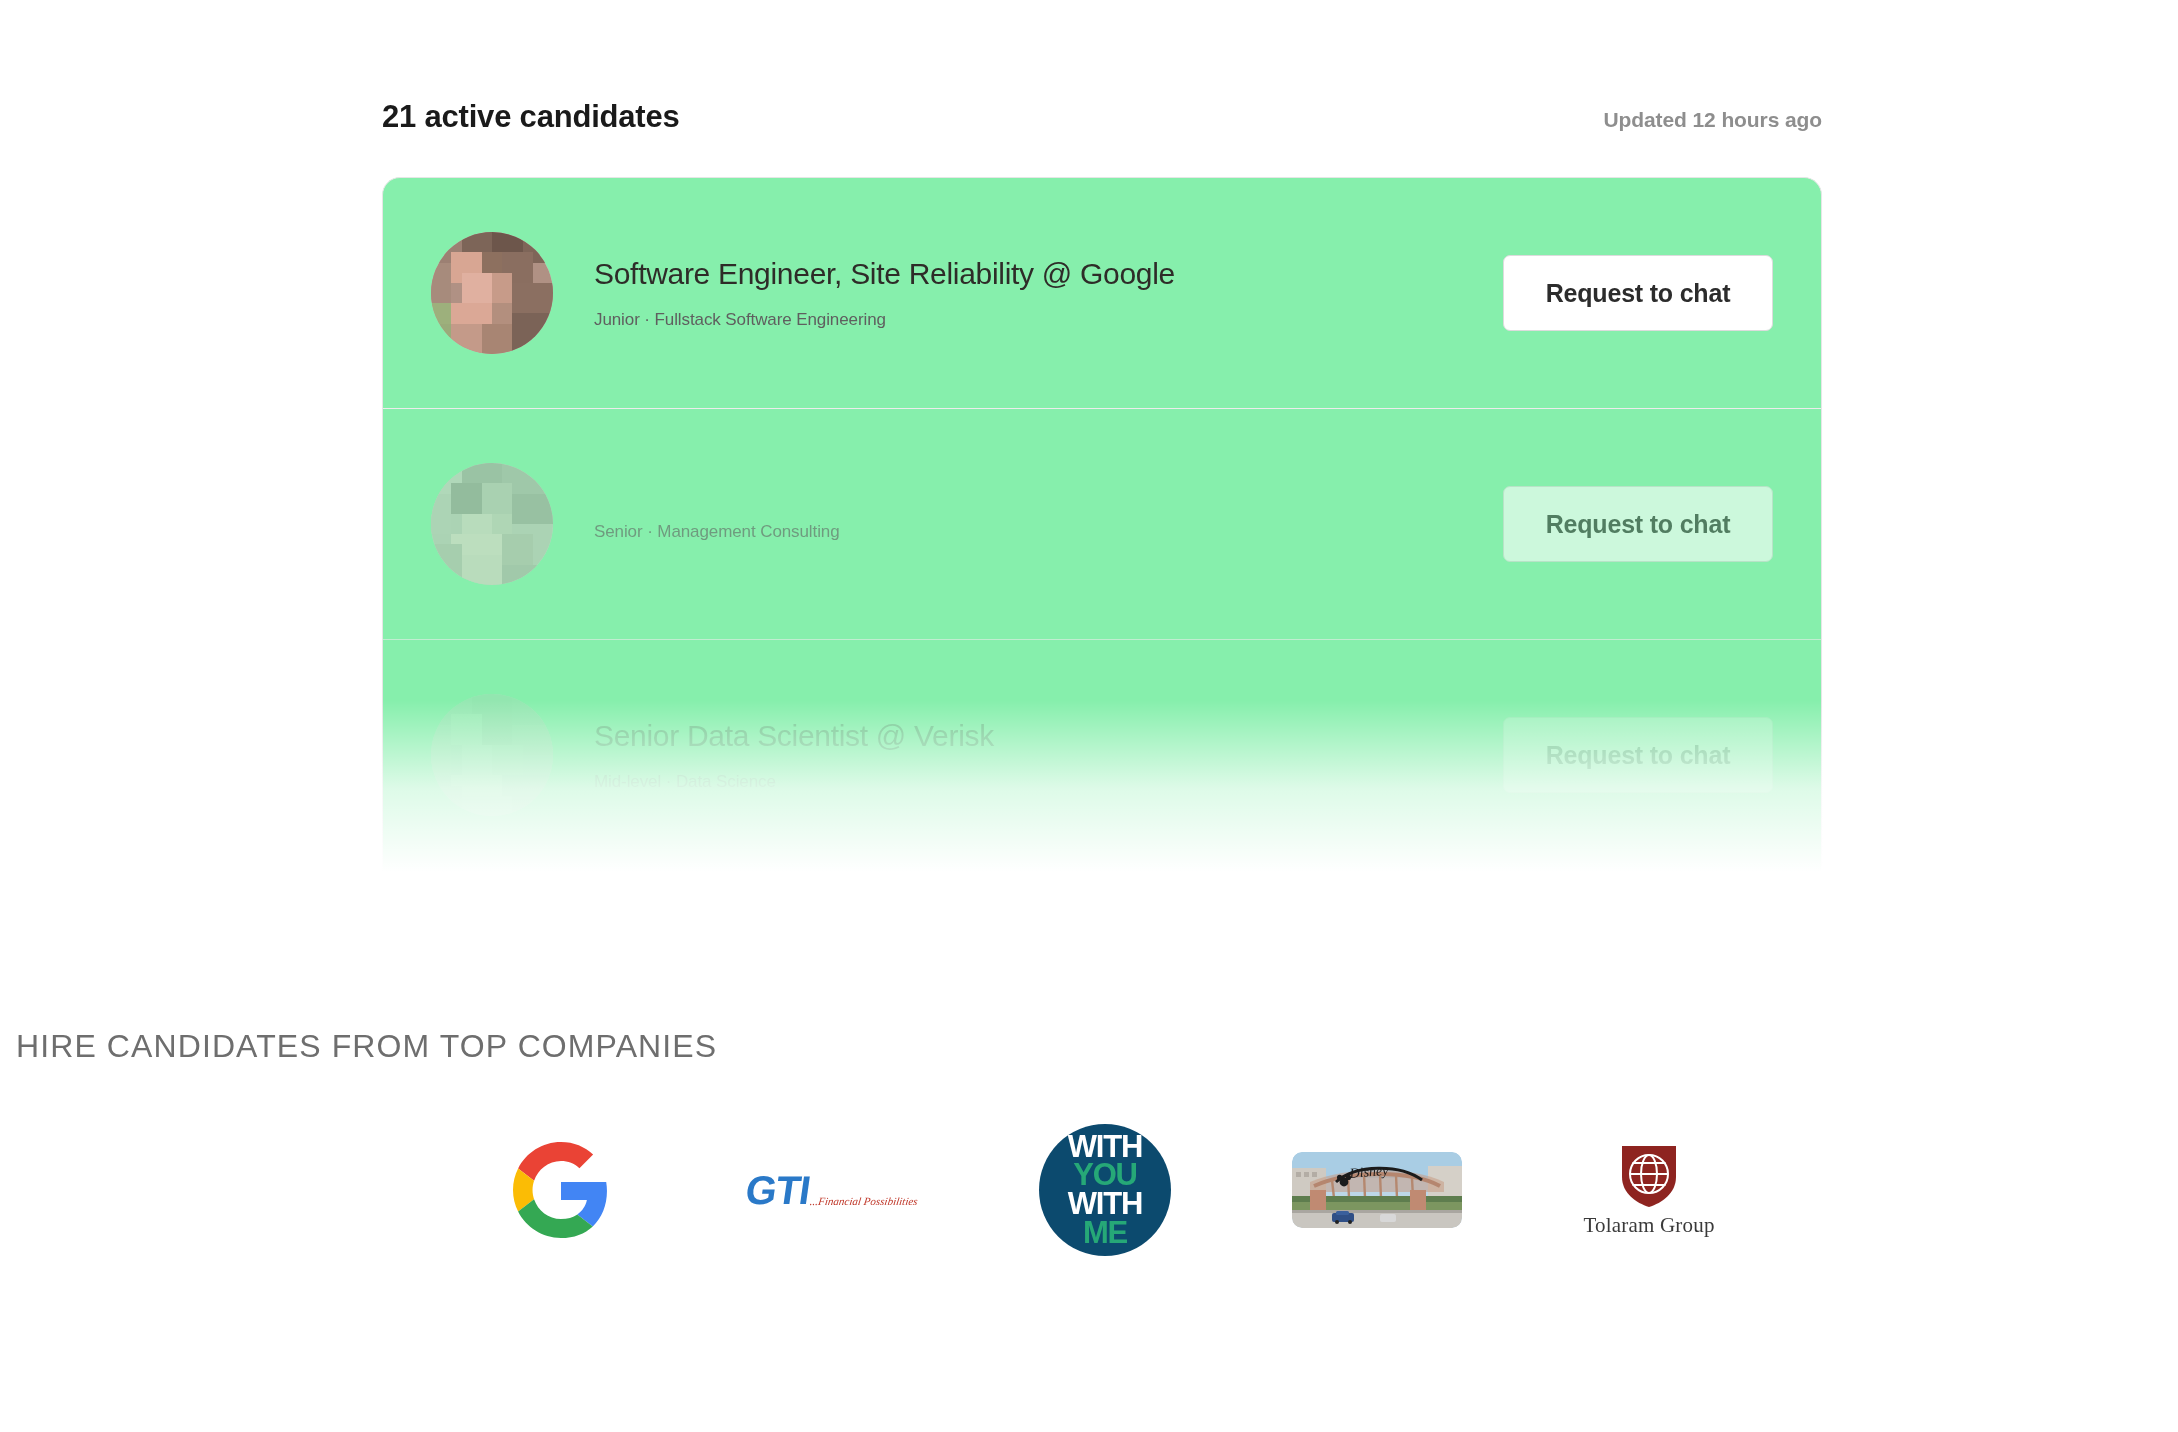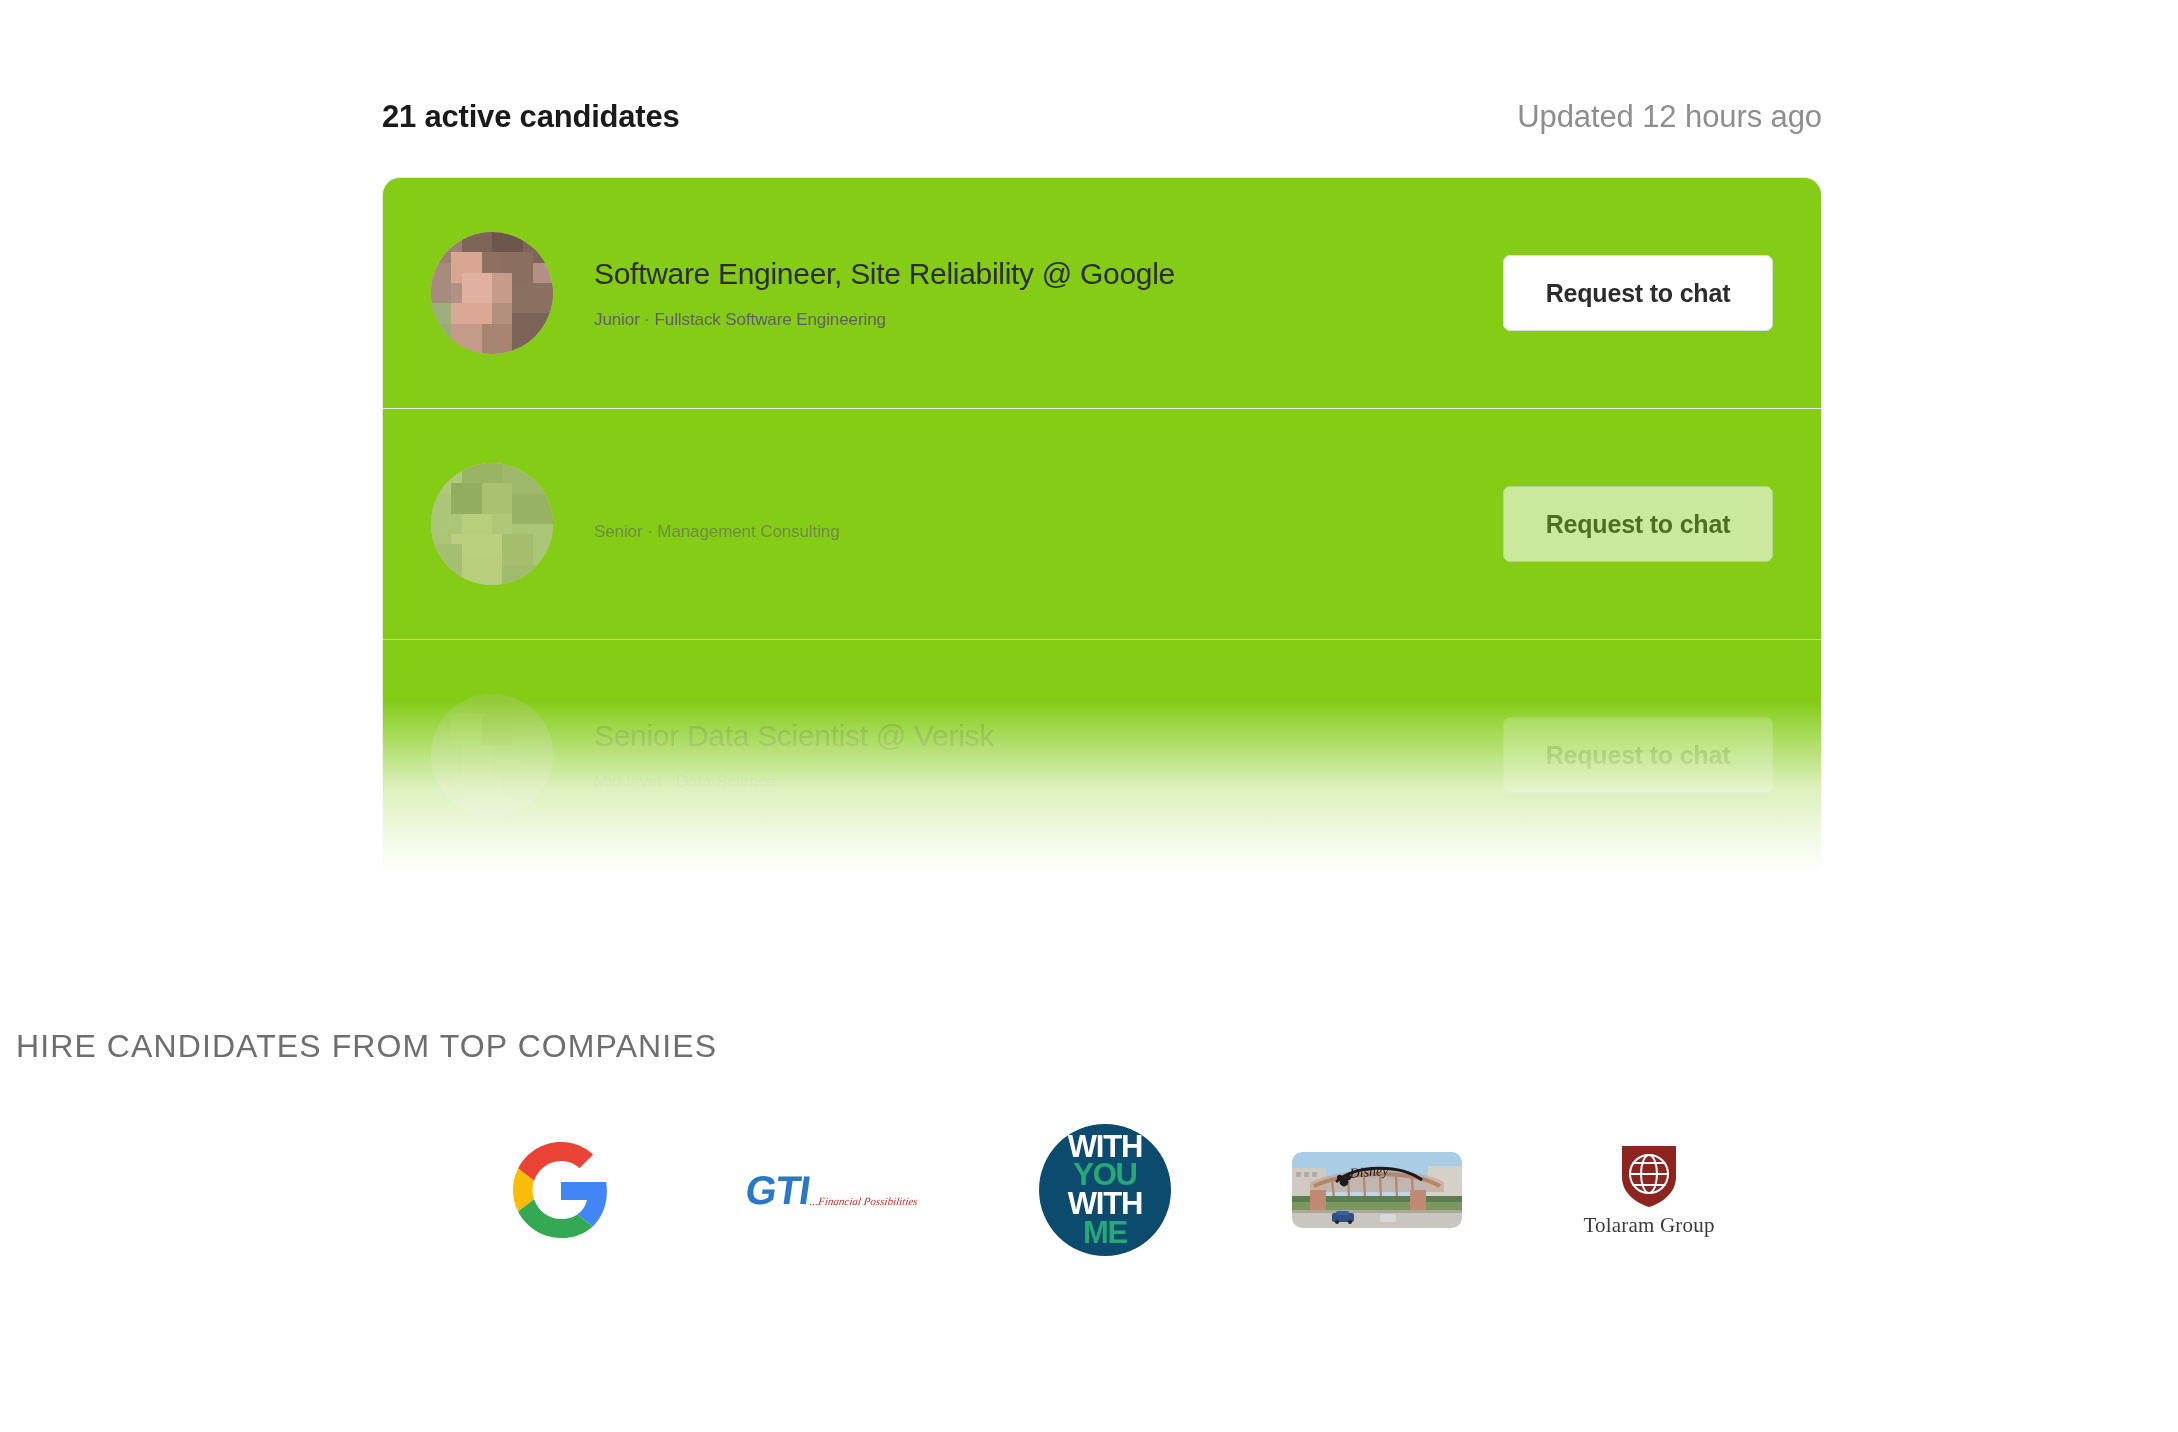--- a/index.html
+++ b/index.html
@@ -34,34 +34,34 @@
     justify-content: space-between;
   }
   .header-title {
     font-size: 31px;
     font-weight: 700;
     color: #1a1a1a;
     letter-spacing: -0.2px;
     line-height: 1.2;
   }
   .header-meta {
-    font-size: 31px;
-    font-weight: 400;
+    font-size: 21px;
+    font-weight: 700;
     color: #8e8e8e;
     letter-spacing: -0.1px;
   }
 
   
   .card {
     position: absolute;
     left: 366px;
     top: 177px;
     width: 1440px;
     height: 716px;
-    background: #84cc16;
+    background: #86efac;
     border: 1px solid #e6e6e6;
     border-radius: 18px;
     box-sizing: border-box;
     overflow: hidden;
     box-shadow: 0 1px 2px rgba(0,0,0,0.02);
   }
   .card-fade {
     position: absolute;
     left: 360px;
     top: 700px;

